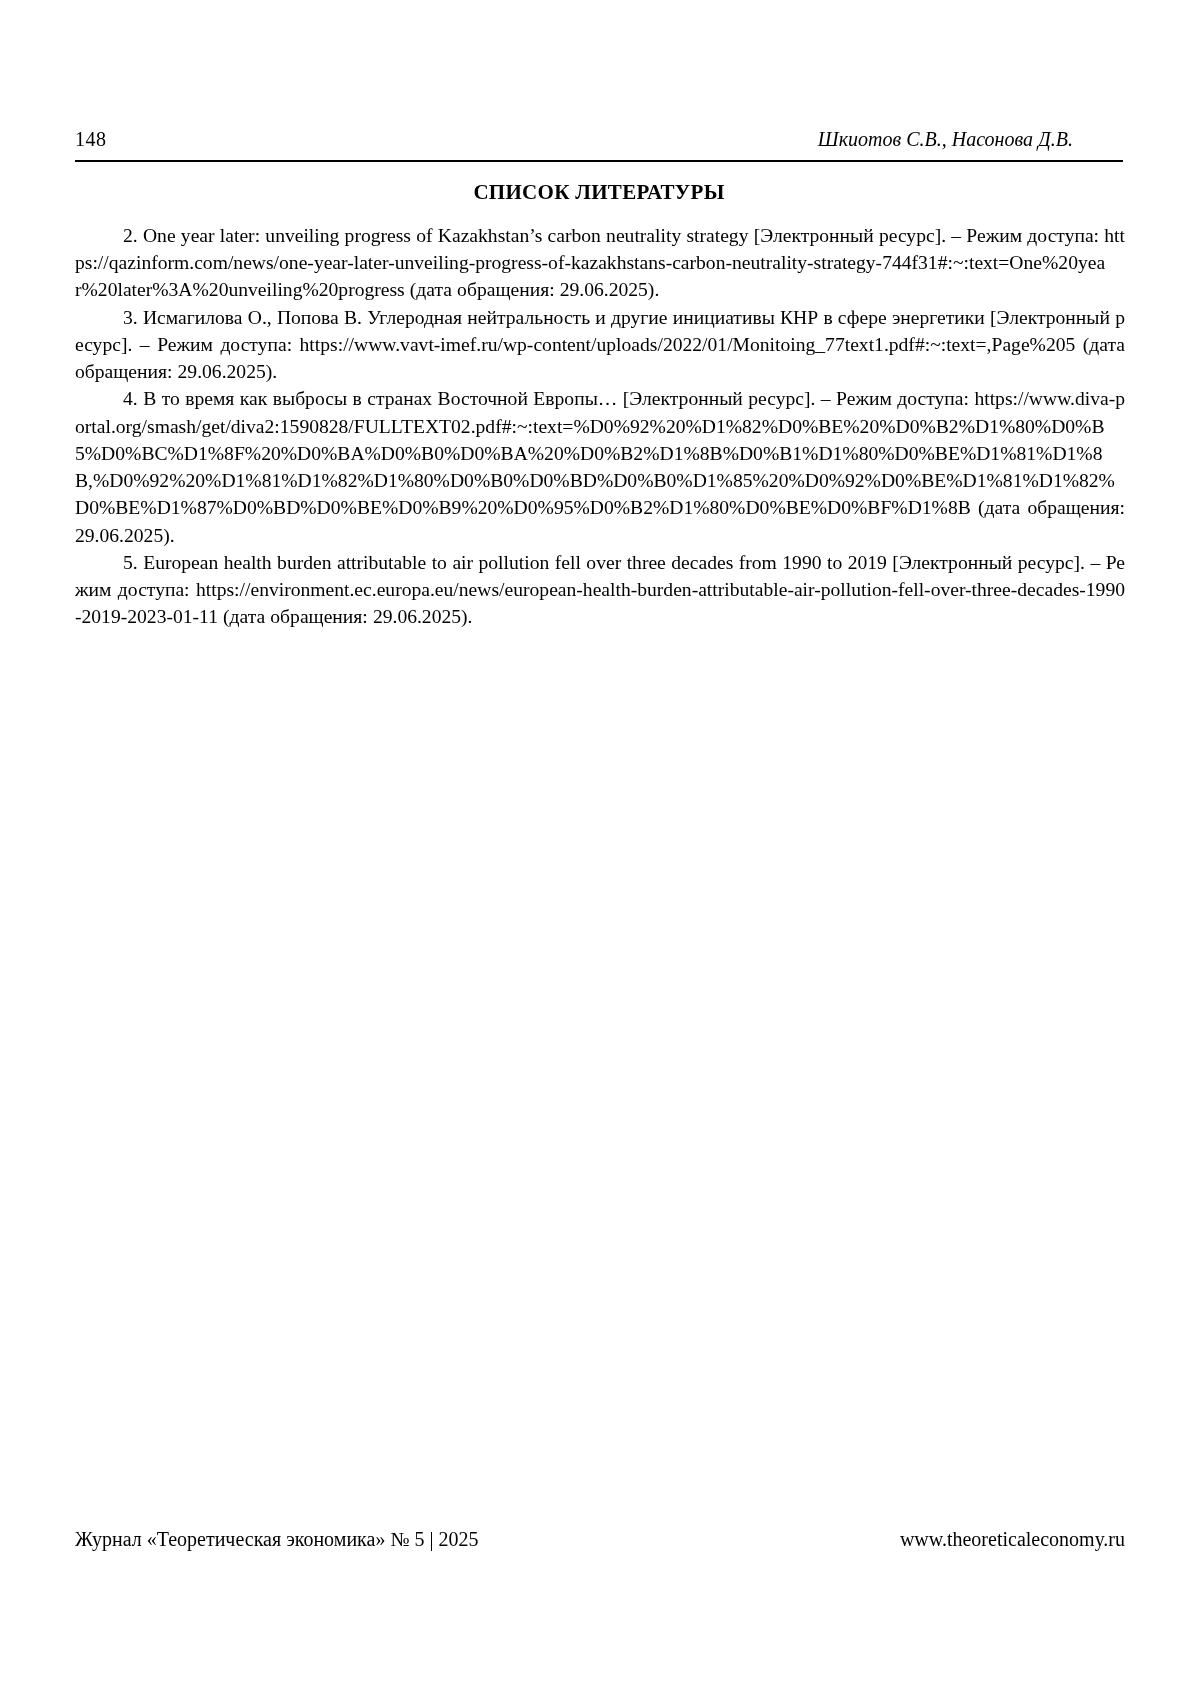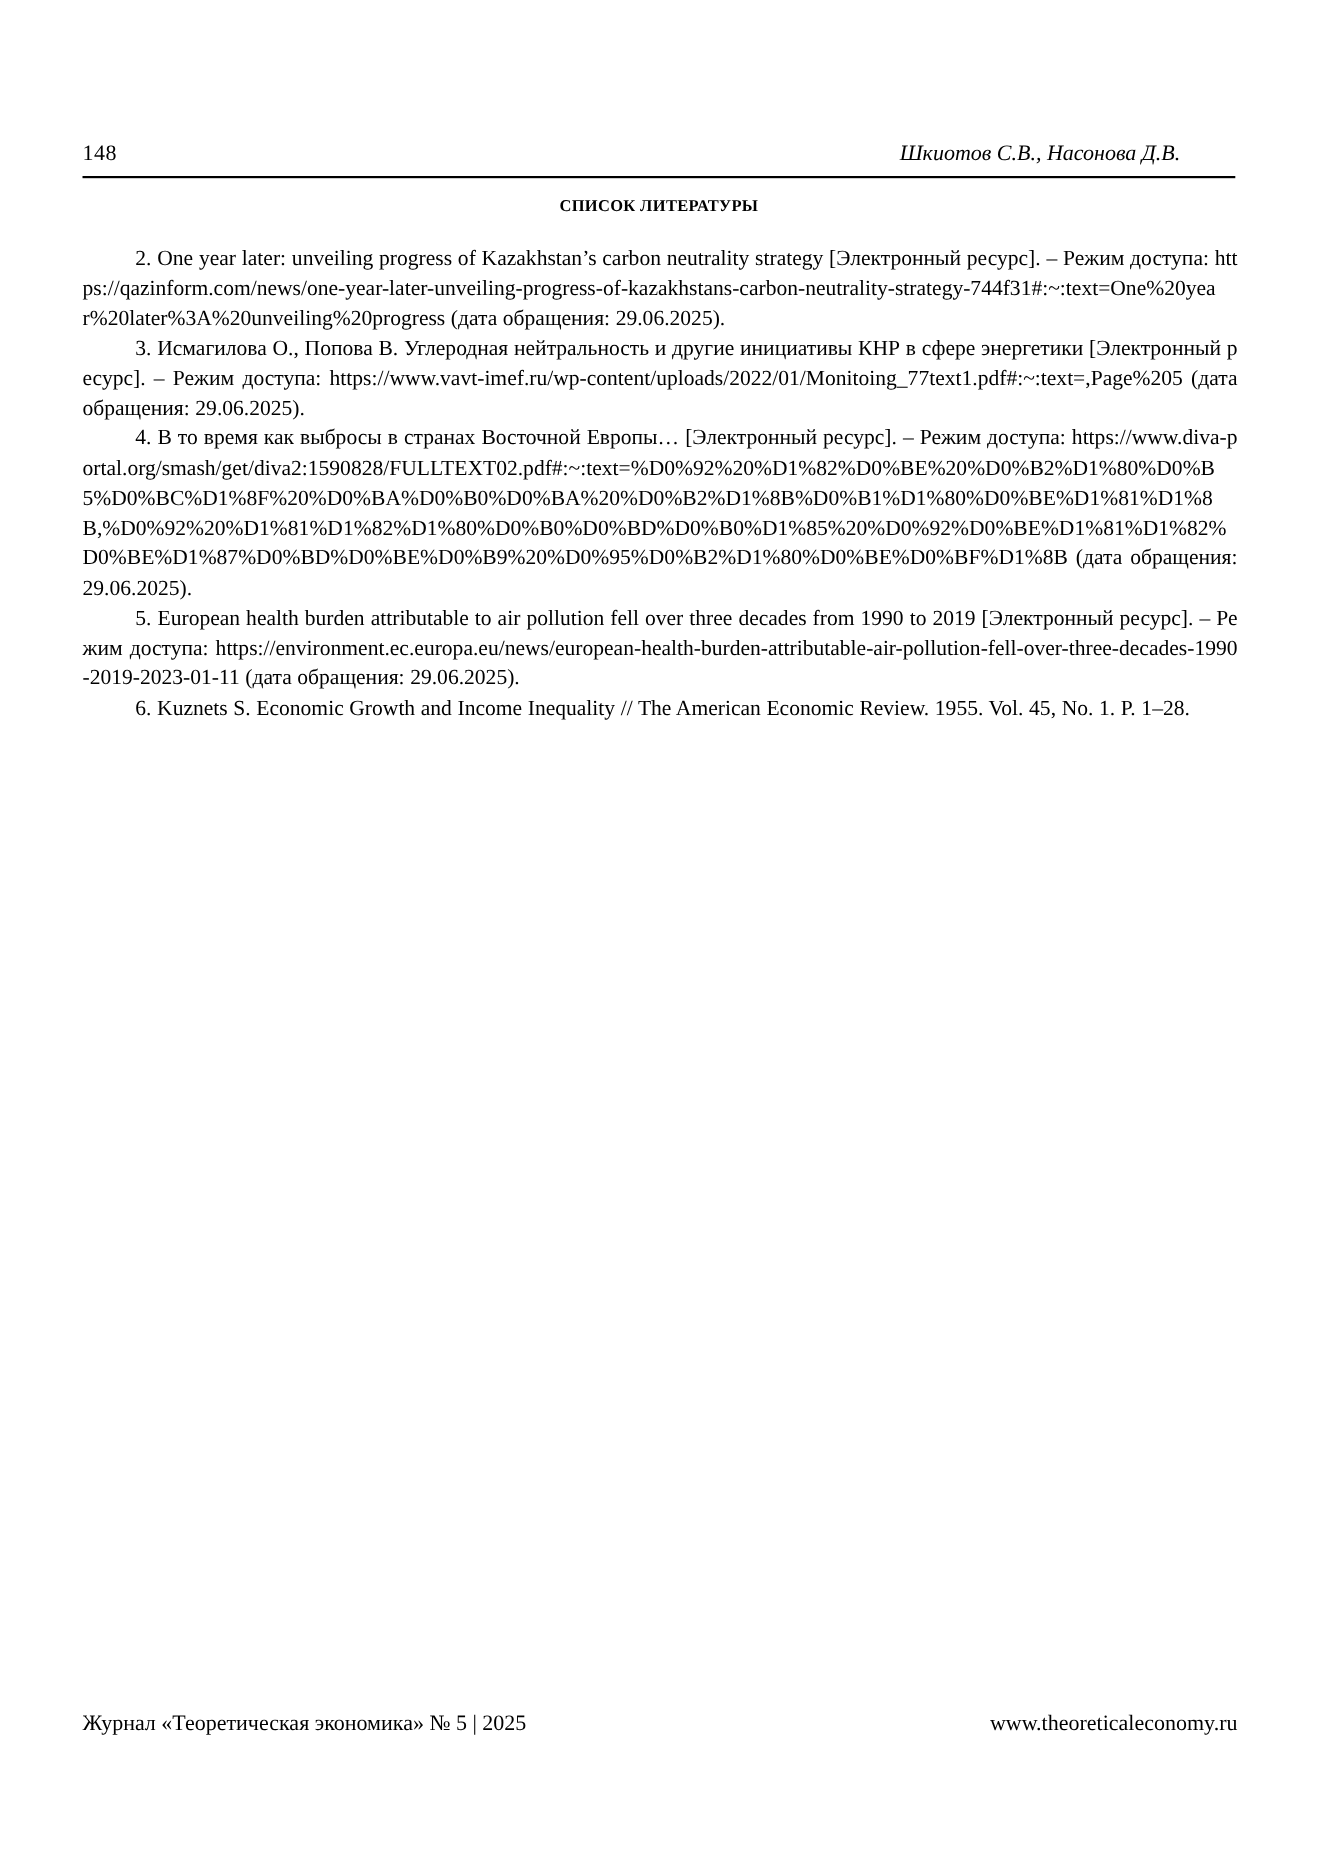--- a/index.html
+++ b/index.html
@@ -51,21 +51,21 @@
     height: 1.6px;
     background: #000;
   }
   .section-title {
     position: absolute;
     left: 75px;
     top: 180px;
     width: 1048px;
     text-align: center;
     font-weight: bold;
-    font-size: 15px;
+    font-size: 21px;
     letter-spacing: 0.3px;
   }
   .refs {
     position: absolute;
     left: 75px;
     top: 222px;
     width: 1050px;
   }
   .ref {
     text-align: justify;
@@ -79,21 +79,20 @@
   }
   .footer {
     position: absolute;
     left: 75px;
     top: 1528px;
     width: 1050px;
     display: flex;
     justify-content: space-between;
     align-items: flex-start;
     font-size: 20px;
-    margin-top: 28px;
   }
   .footer-left {
     font-family: "Liberation Serif", serif;
   }
   .footer-right {
     font-family: "Liberation Serif", serif;
   }
   .break-url {
     word-break: break-all;
     overflow-wrap: anywhere;
@@ -128,24 +127,20 @@
     <p class="ref">
       <span>4.</span>
       <span class="break-url">В то время как выбросы в странах Восточной Европы… [Электронный ресурс]. – Режим доступа: https://www.diva-portal.org/smash/get/diva2:1590828/FULLTEXT02.pdf#:~:text=%D0%92%20%D1%82%D0%BE%20%D0%B2%D1%80%D0%B5%D0%BC%D1%8F%20%D0%BA%D0%B0%D0%BA%20%D0%B2%D1%8B%D0%B1%D1%80%D0%BE%D1%81%D1%8B,%D0%92%20%D1%81%D1%82%D1%80%D0%B0%D0%BD%D0%B0%D1%85%20%D0%92%D0%BE%D1%81%D1%82%D0%BE%D1%87%D0%BD%D0%BE%D0%B9%20%D0%95%D0%B2%D1%80%D0%BE%D0%BF%D1%8B (дата обращения: 29.06.2025).</span>
     </p>
 
     <p class="ref">
       <span>5.</span>
       <span class="break-url">European health burden attributable to air pollution fell over three decades from 1990 to 2019 [Электронный ресурс]. – Режим доступа: https://environment.ec.europa.eu/news/european-health-burden-attributable-air-pollution-fell-over-three-decades-1990-2019-2023-01-11 (дата обращения: 29.06.2025).</span>
     </p>
 
-    <p class="ref">
-      <span>6.</span>
-      <span>Kuznets S. Economic Growth and Income Inequality // The American Economic Review. 1955. Vol. 45, No. 1. P. 1–28.</span>
-    </p>
 
   </div>
 
   <div class="footer">
     <span class="footer-left">Журнал «Теоретическая экономика» № 5 | 2025</span>
     <span class="footer-right">www.theoreticaleconomy.ru</span>
   </div>
 
 </div>
 

